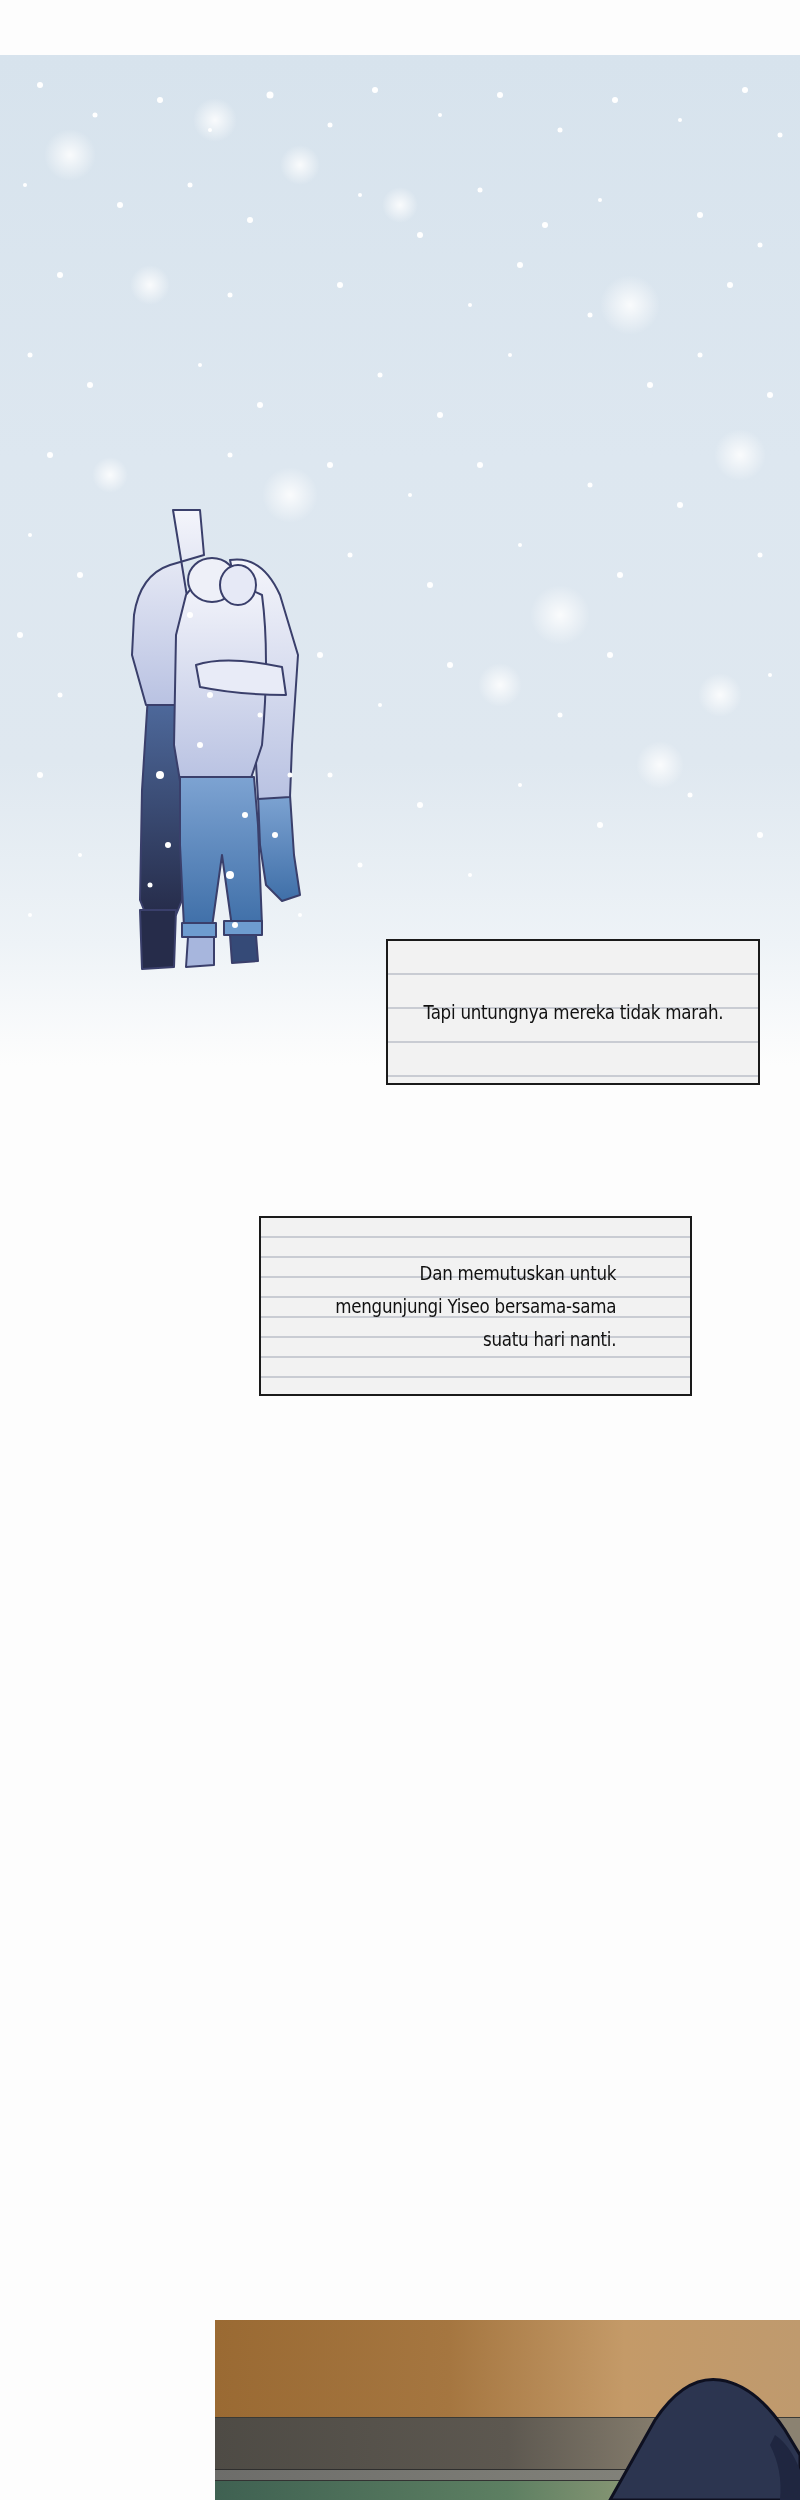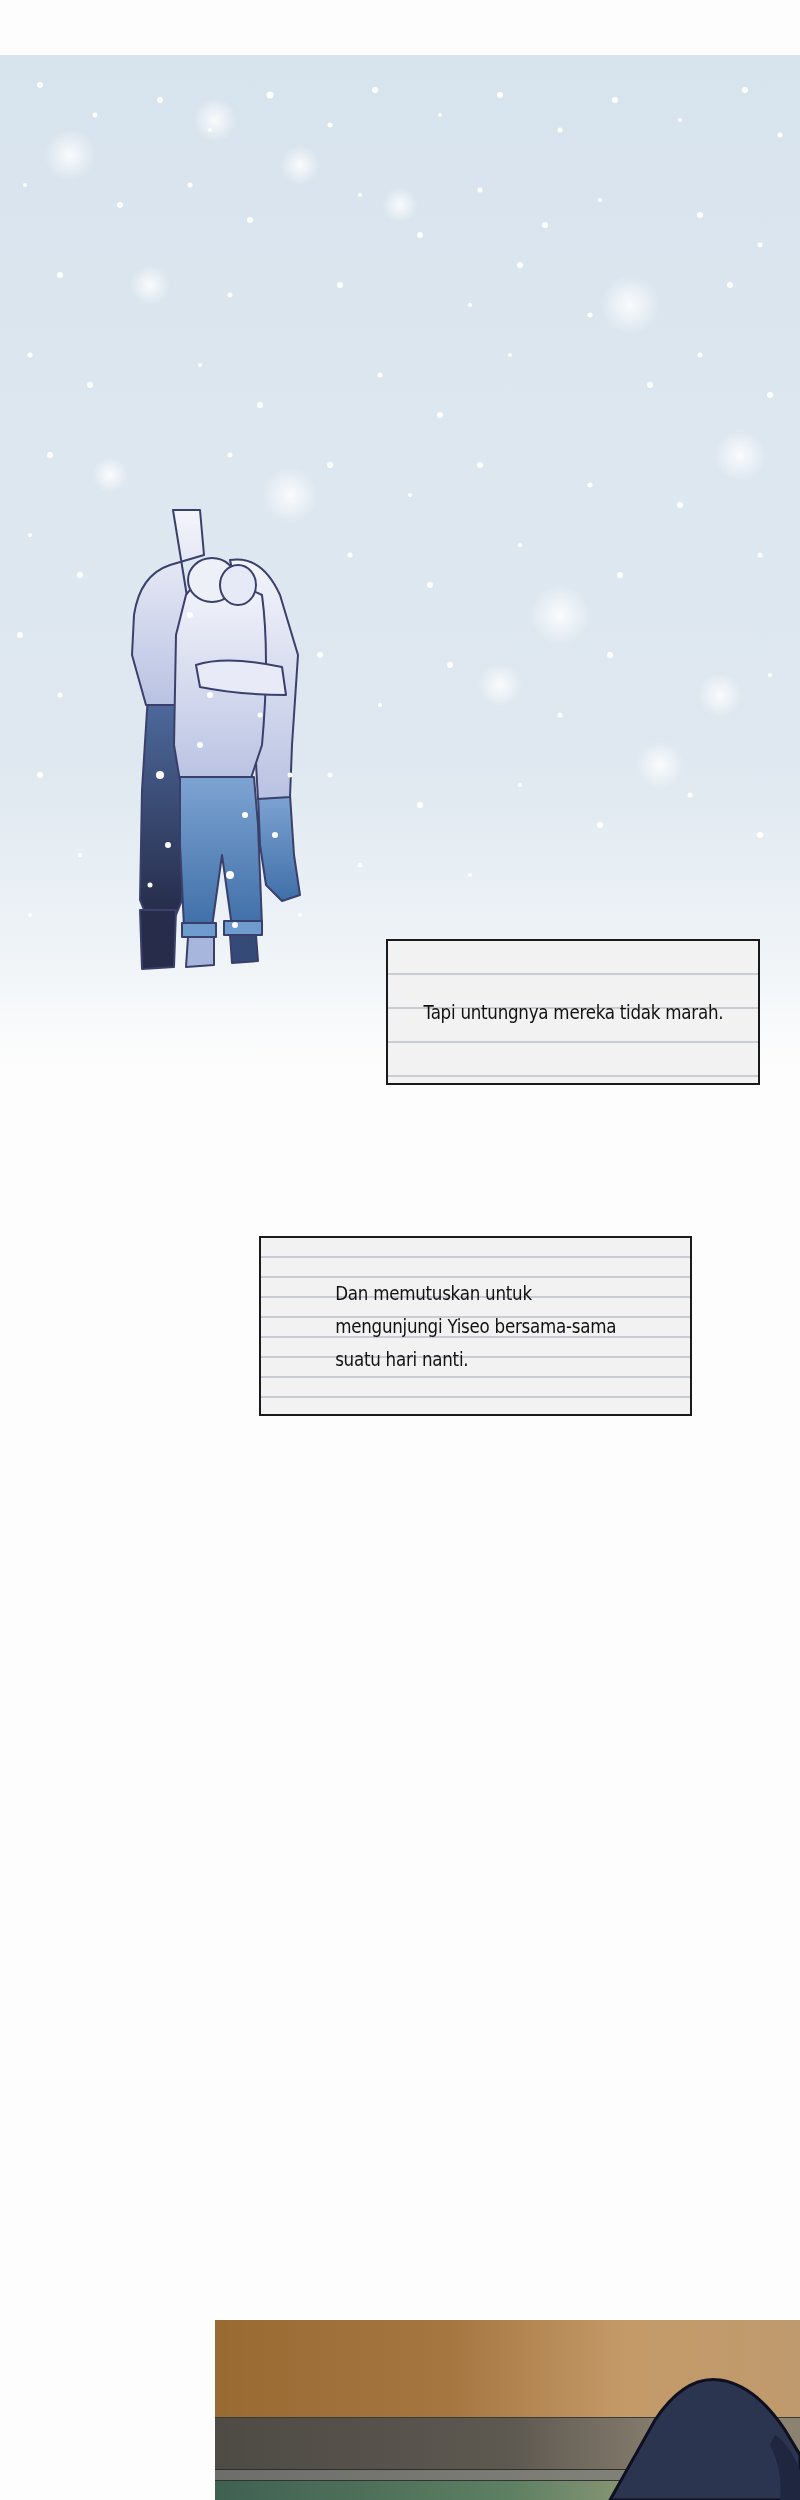--- a/index.html
+++ b/index.html
@@ -2,24 +2,24 @@
 <html><head>
 <meta charset="utf-8">
 <style>
   html, body { margin: 0; padding: 0; }
   body { width: 800px; height: 2500px; background: #fdfdfd; position: relative; overflow: hidden; font-family: "DejaVu Sans", sans-serif; }
   .panel-snow { position: absolute; left: 0; top: 55px; width: 800px; height: 1010px;
     background: linear-gradient(to bottom, #d7e3ed 0%, #dde7f0 40%, #dfe8f0 70%, #eef3f7 88%, #fdfdfd 100%); overflow: hidden; }
   .panel-snow svg { position: absolute; left: 0; top: 0; }
   .caption-box { position: absolute; background: #f2f2f2; border: 2px solid #1a1a1a; box-sizing: border-box;
     background-image: repeating-linear-gradient(to bottom, transparent 0, transparent var(--gap), #c9ccd3 var(--gap), #c9ccd3 calc(var(--gap) + 2px));
-    display: flex; align-items: center; justify-content: center; text-align: left; }
+    display: flex; align-items: center; justify-content: center; text-align: right; }
   .caption-text { font-family: "DejaVu Sans", sans-serif; color: #111; font-size: 19px; line-height: 33px; letter-spacing: -0.3px; transform: scaleX(0.88); }
   #box1 { left: 386px; top: 939px; width: 374px; height: 146px; --gap: 32px; background-position: 0 0; }
-  #box2 { left: 259px; top: 1216px; width: 433px; height: 180px; margin-top: 20px; --gap: 18px; }
+  #box2 { left: 259px; top: 1216px; width: 433px; height: 180px; --gap: 18px; }
   .panel-room { position: absolute; left: 215px; top: 2320px; width: 585px; height: 180px; overflow: hidden; }
   .room-wood { position: absolute; left: 0; top: 0; width: 100%; height: 97px;
     background: linear-gradient(to right, #9a6a33 0%, #a57640 40%, #c49a68 70%, #bf9a6e 100%); }
   .room-grey { position: absolute; left: 0; top: 97px; width: 100%; height: 52px; border-top: 1px solid #3a3a36;
     background: linear-gradient(to right, #4e4b45 0%, #5d5850 50%, #8b8271 80%); }
   .room-strip { position: absolute; left: 0; top: 149px; width: 100%; height: 10px; border-top: 1px solid #2e2e2e;
     background: linear-gradient(to right, #6d6d6a, #8a8a80); }
   .room-green { position: absolute; left: 0; top: 160px; width: 100%; height: 20px; border-top: 1px solid #333;
     background: linear-gradient(to right, #3f6152 0%, #5d7f62 50%, #9aa07c 80%); }
 </style>

